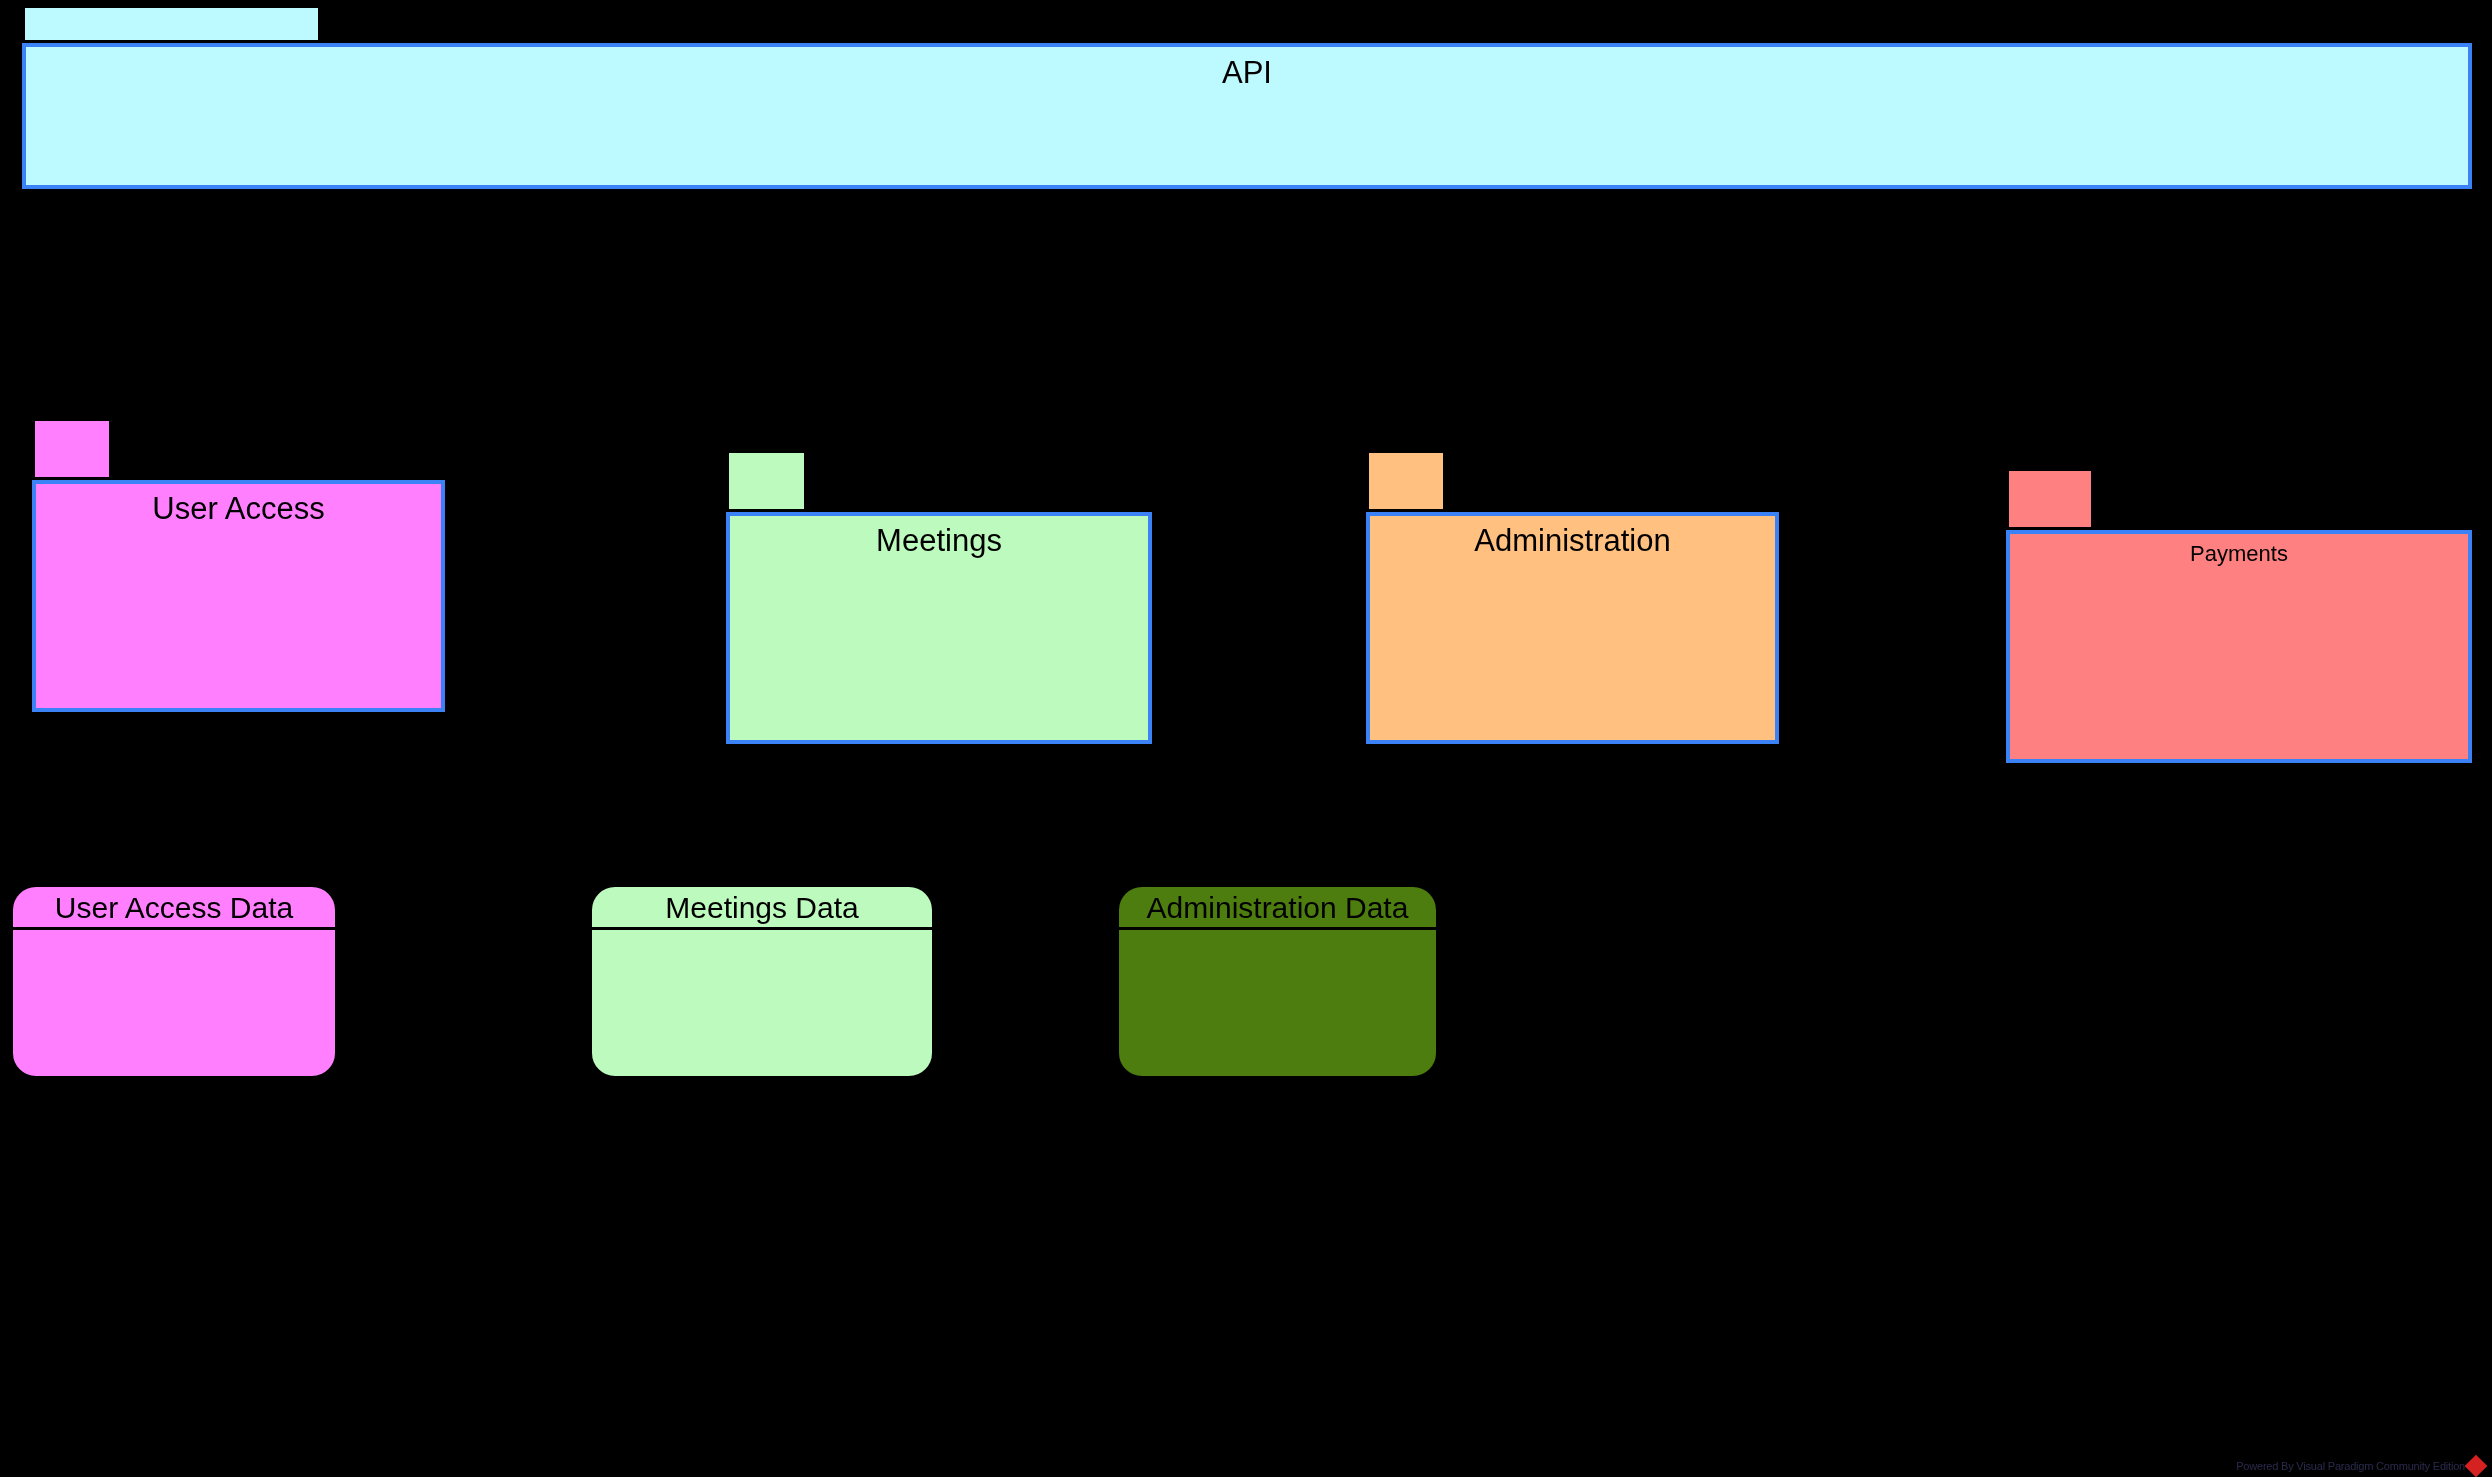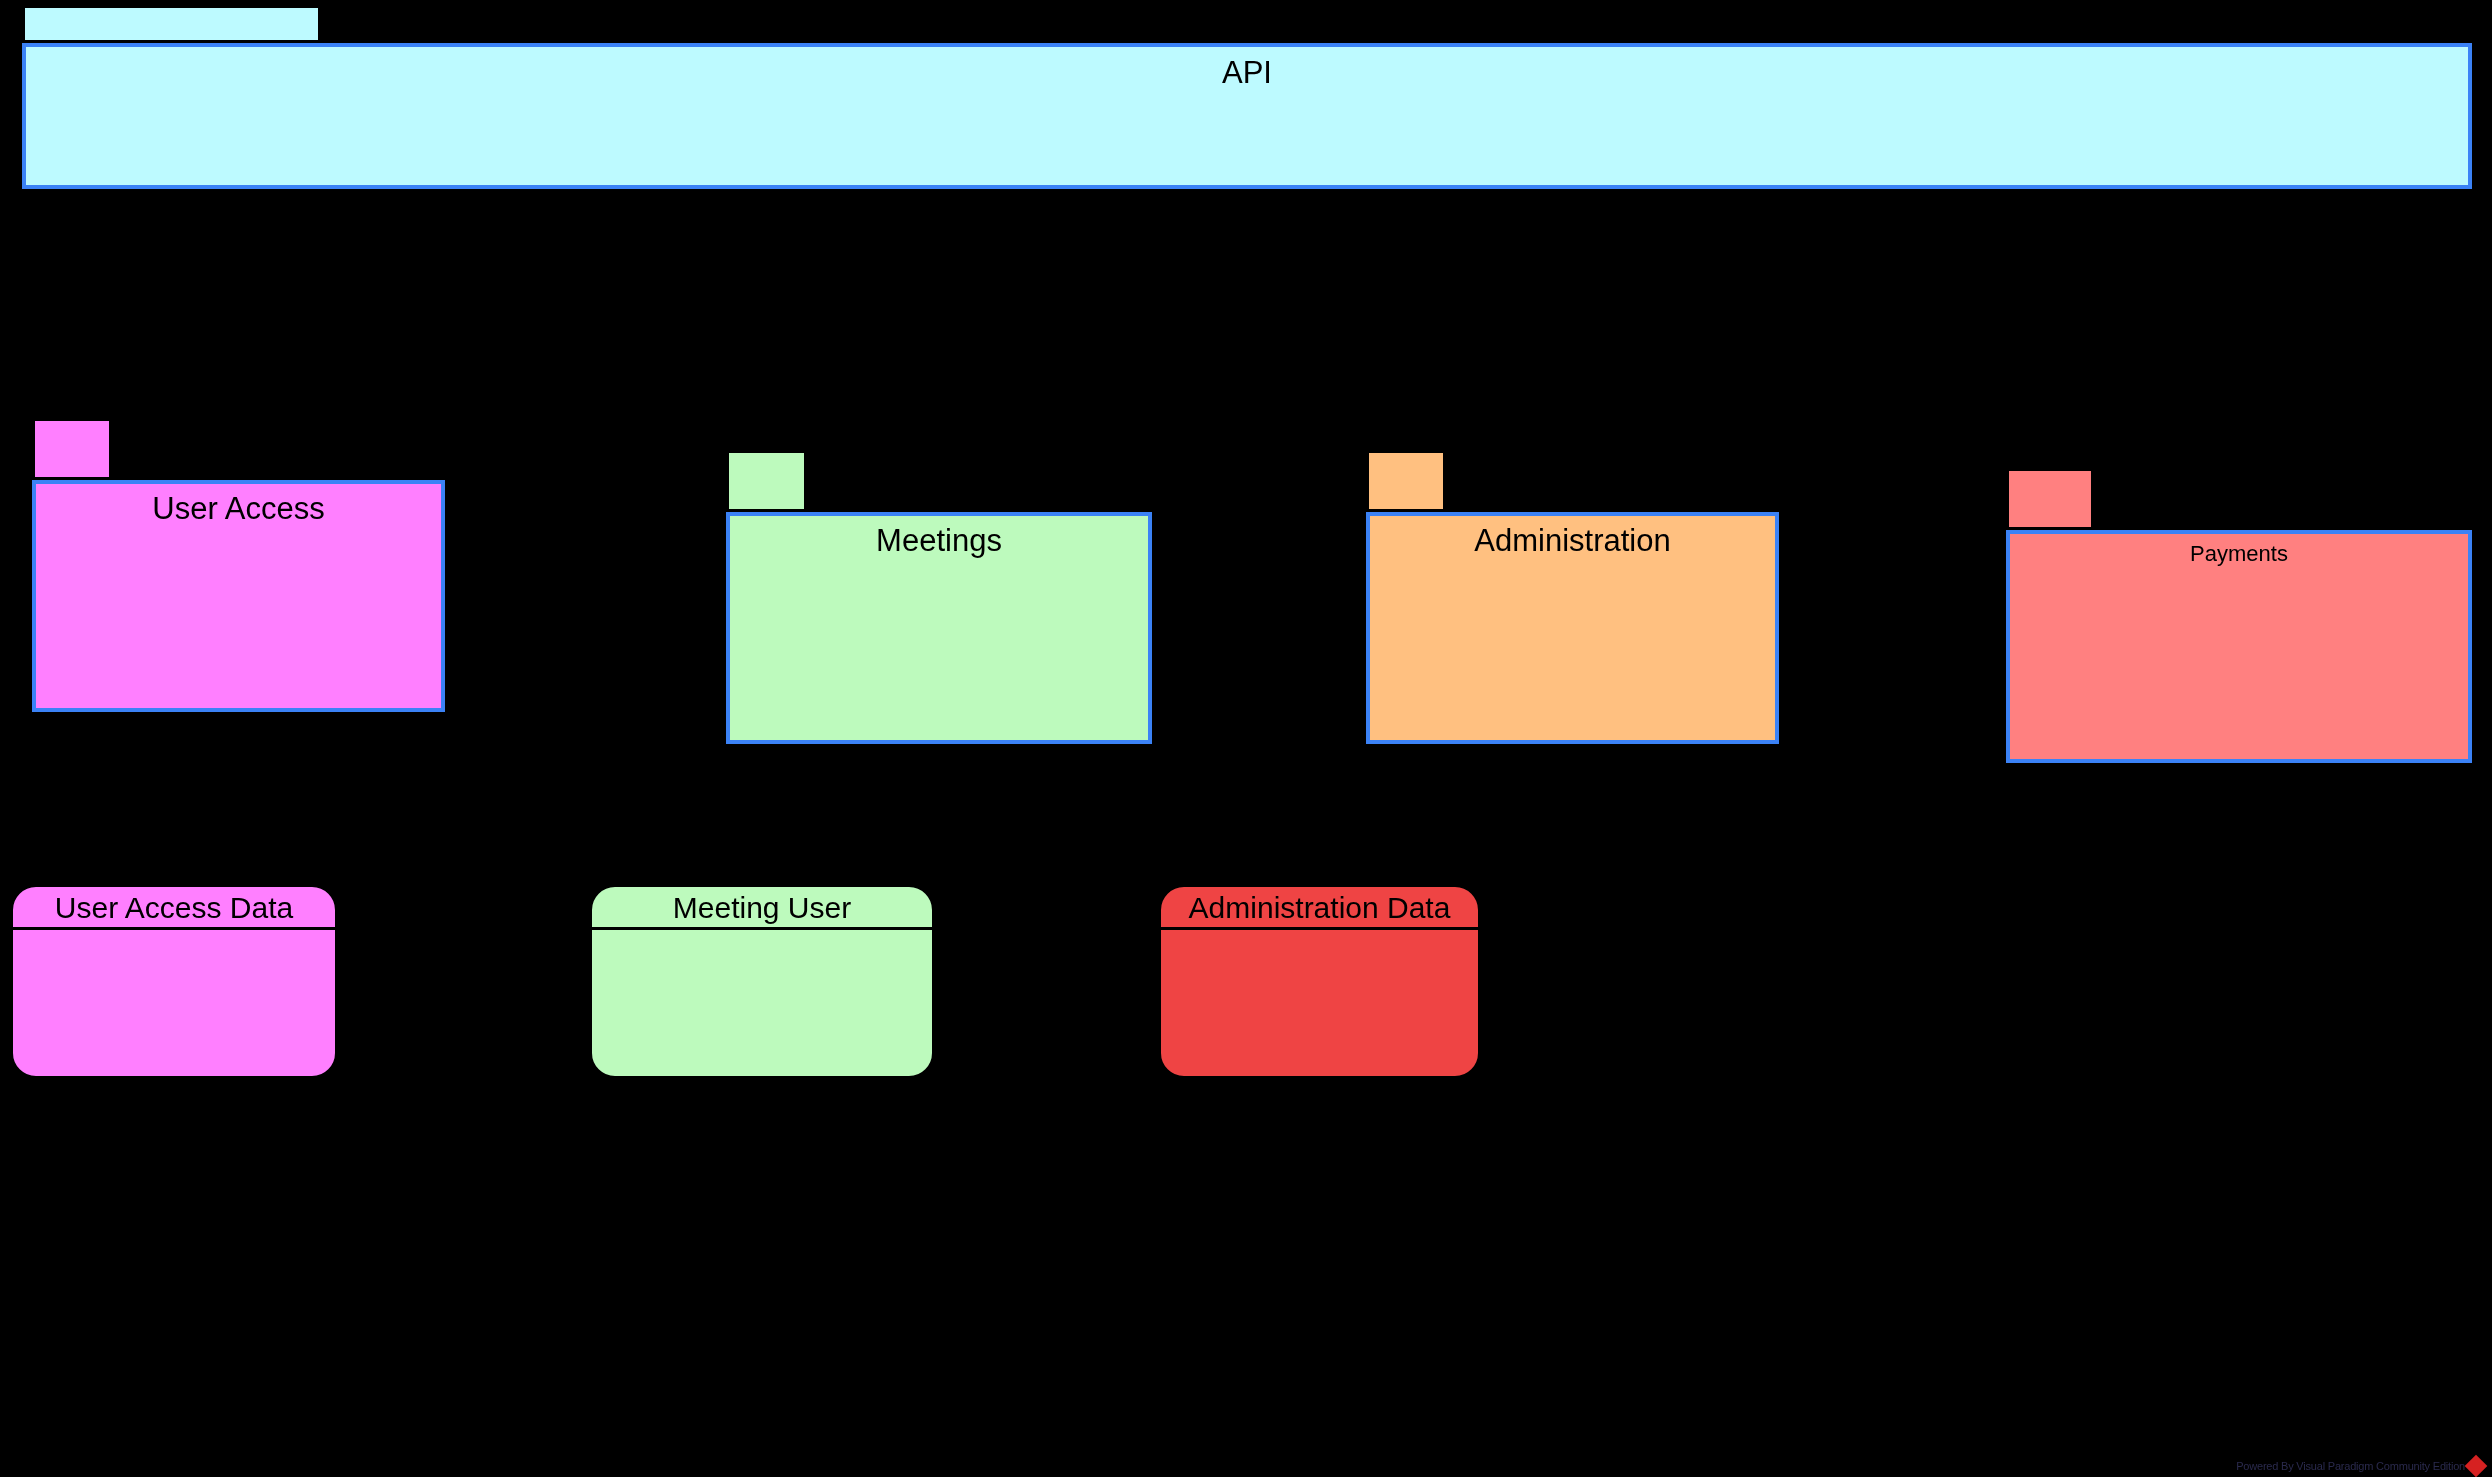--- a/index.html
+++ b/index.html
@@ -129,24 +129,24 @@
     <div class="pkg-body" style="top:62px; width:466px; height:233px; background:#FF8080;">
       <div class="pkg-label" style="top:7px; font-size:22px;">Payments</div>
     </div>
   </div>
 
   <div class="store" style="left:10px; top:884px; width:328px; height:195px; background:#FF7FFF;">
     <div class="store-title">User Access Data</div>
   </div>
 
   <div class="store" style="left:589px; top:884px; width:346px; height:195px; background:#BDFABD;">
-    <div class="store-title">Meeting User</div>
+    <div class="store-title">Meetings Data</div>
   </div>
 
-  <div class="store" style="left:1158px; top:884px; width:323px; height:195px; background:#ef4444;">
+  <div class="store" style="left:1116px; top:884px; width:323px; height:195px; background:#4d7c0f;">
     <div class="store-title">Administration Data</div>
   </div>
 
 
 
   <div id="watermark">
     <span class="wm-text">Powered By Visual Paradigm Community Edition</span>
     <span class="wm-logo"></span>
   </div>
 

